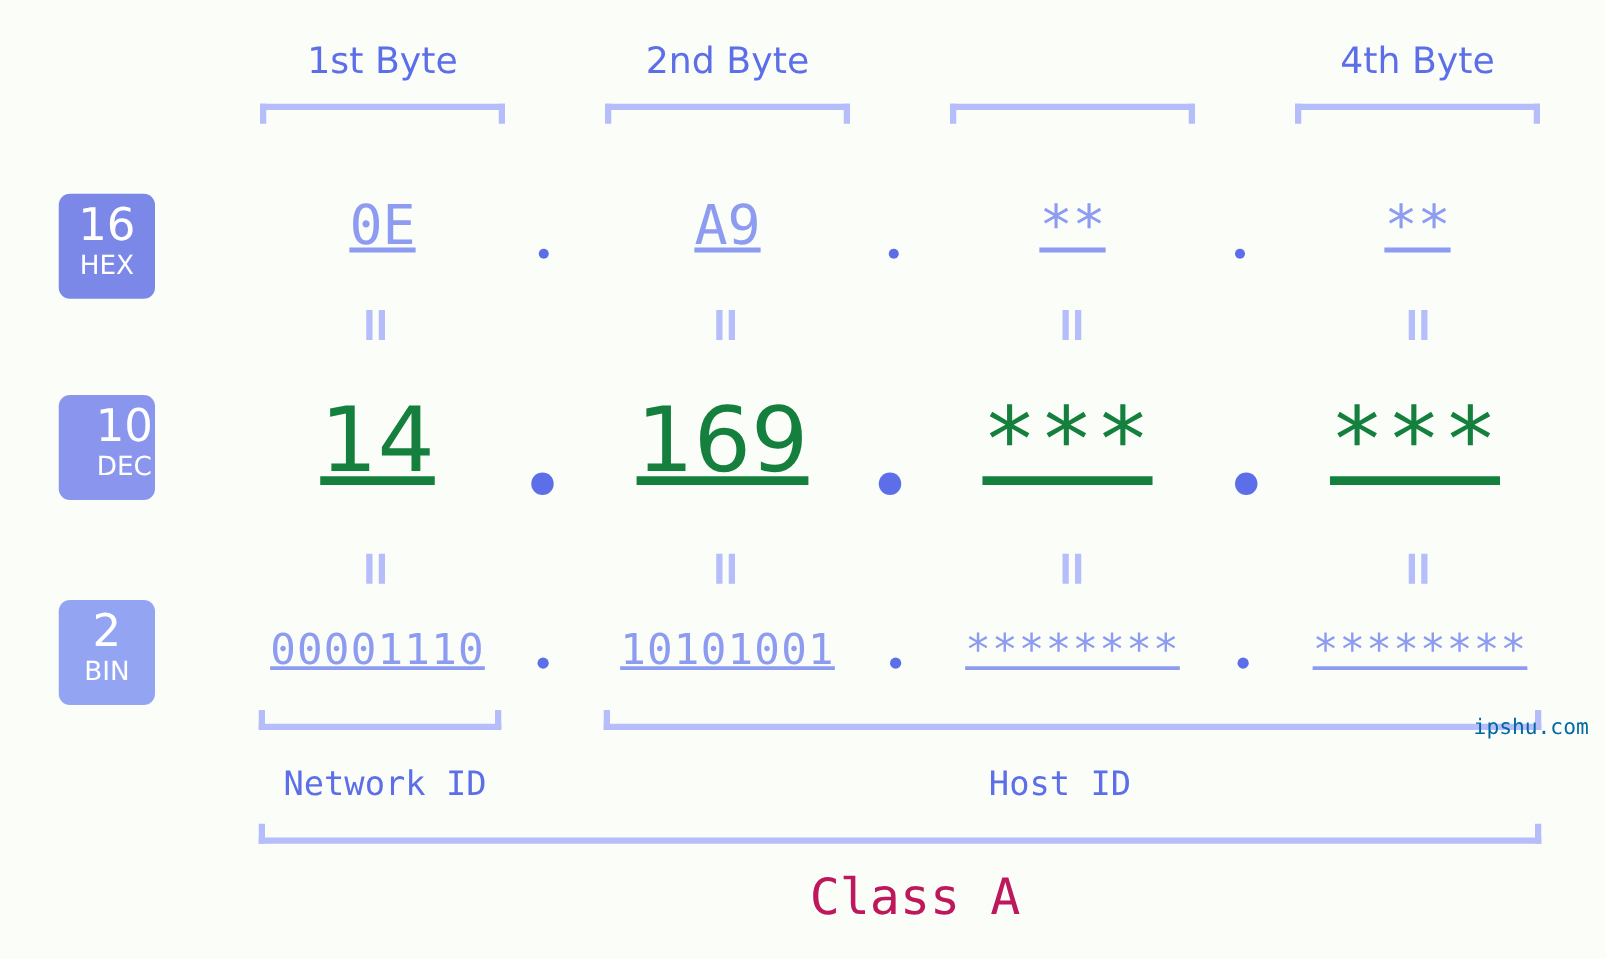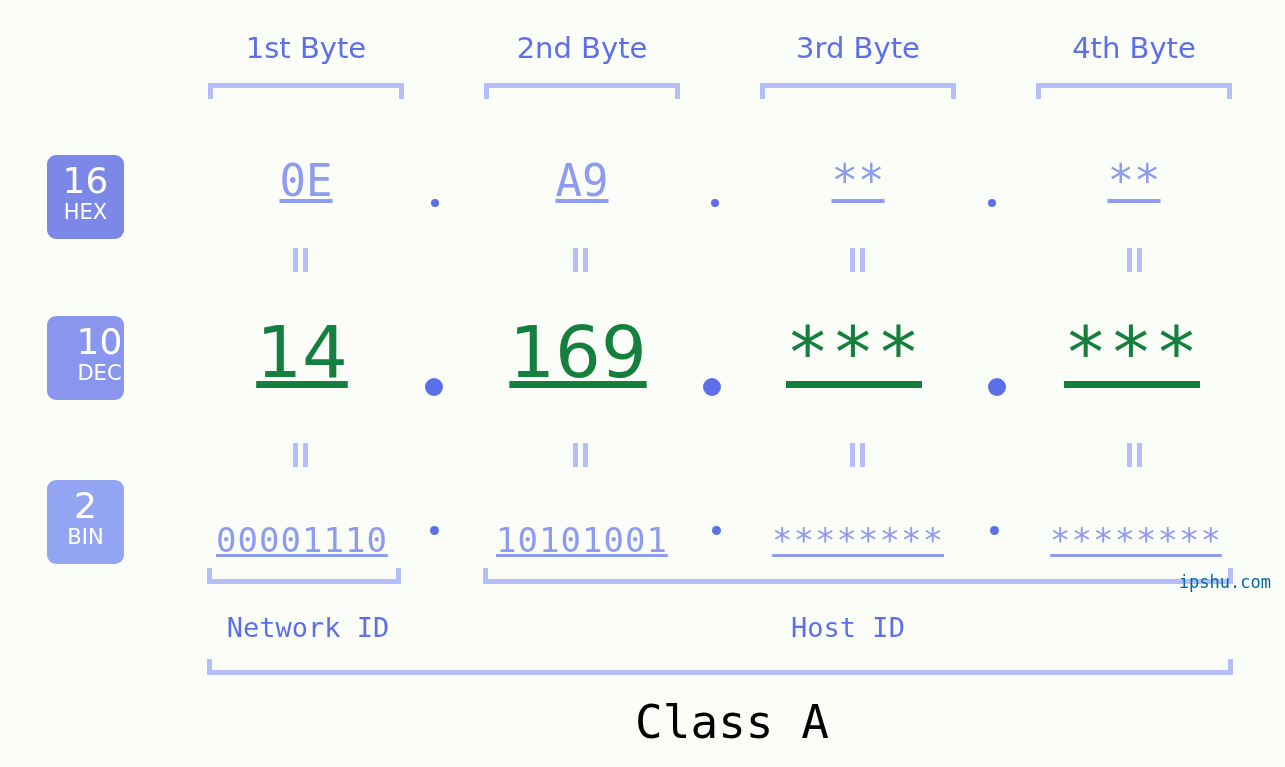--- a/index.html
+++ b/index.html
@@ -101,21 +101,20 @@
   }
   .row-dec .val.masked {
     font-family: "DejaVu Sans Mono", monospace;
     letter-spacing: 2px;
   }
   .row-bin .val {
     font-size: 34px;
     color: #8d9bf0;
     line-height: 34px;
     letter-spacing: 1px;
-    margin-top: 20px;
   }
 
   
   .dot {
     position: absolute;
     border-radius: 50%;
     background: #5c6fe8;
   }
   .dot.small { width: 8px; height: 8px; }
   .dot.big   { width: 18px; height: 18px; }
@@ -142,22 +141,22 @@
   .section-label {
     position: absolute;
     font-size: 27px;
     color: #5c6fe8;
     text-align: center;
     white-space: nowrap;
     font-family: "DejaVu Sans Mono", monospace;
   }
   .class-label {
     position: absolute;
-    font-size: 46px;
-    color: #000000;
+    font-size: 40px;
+    color: #be185d;
     text-align: center;
     white-space: nowrap;
     font-family: "DejaVu Sans Mono", monospace;
   }
 
   
   .watermark {
     position: absolute;
     right: 14px;
     bottom: 23px;
@@ -167,21 +166,20 @@
     white-space: nowrap;
   }
 </style>
 </head>
 <body style="background: rgb(251, 253, 248);">
 
 <div class="canvas">
 
   <div class="byte-header" style="left:208px;width:196px;">1st Byte</div>
   <div class="byte-header" style="left:484px;width:196px;">2nd Byte</div>
-  <div class="byte-header" style="left:760px;width:196px;">3rd Byte</div>
   <div class="byte-header" style="left:1036px;width:196px;">4th Byte</div>
 
   <div class="bracket-down" style="left:208px;top:83px;width:196px;"></div>
   <div class="bracket-down" style="left:484px;top:83px;width:196px;"></div>
   <div class="bracket-down" style="left:760px;top:83px;width:196px;"></div>
   <div class="bracket-down" style="left:1036px;top:83px;width:196px;"></div>
 
   <div class="badge" id="badge-hex" style="top:155px;height:84px;background:#7b88e8;">
     <span class="num">16</span>
     <span class="lab">HEX</span>

